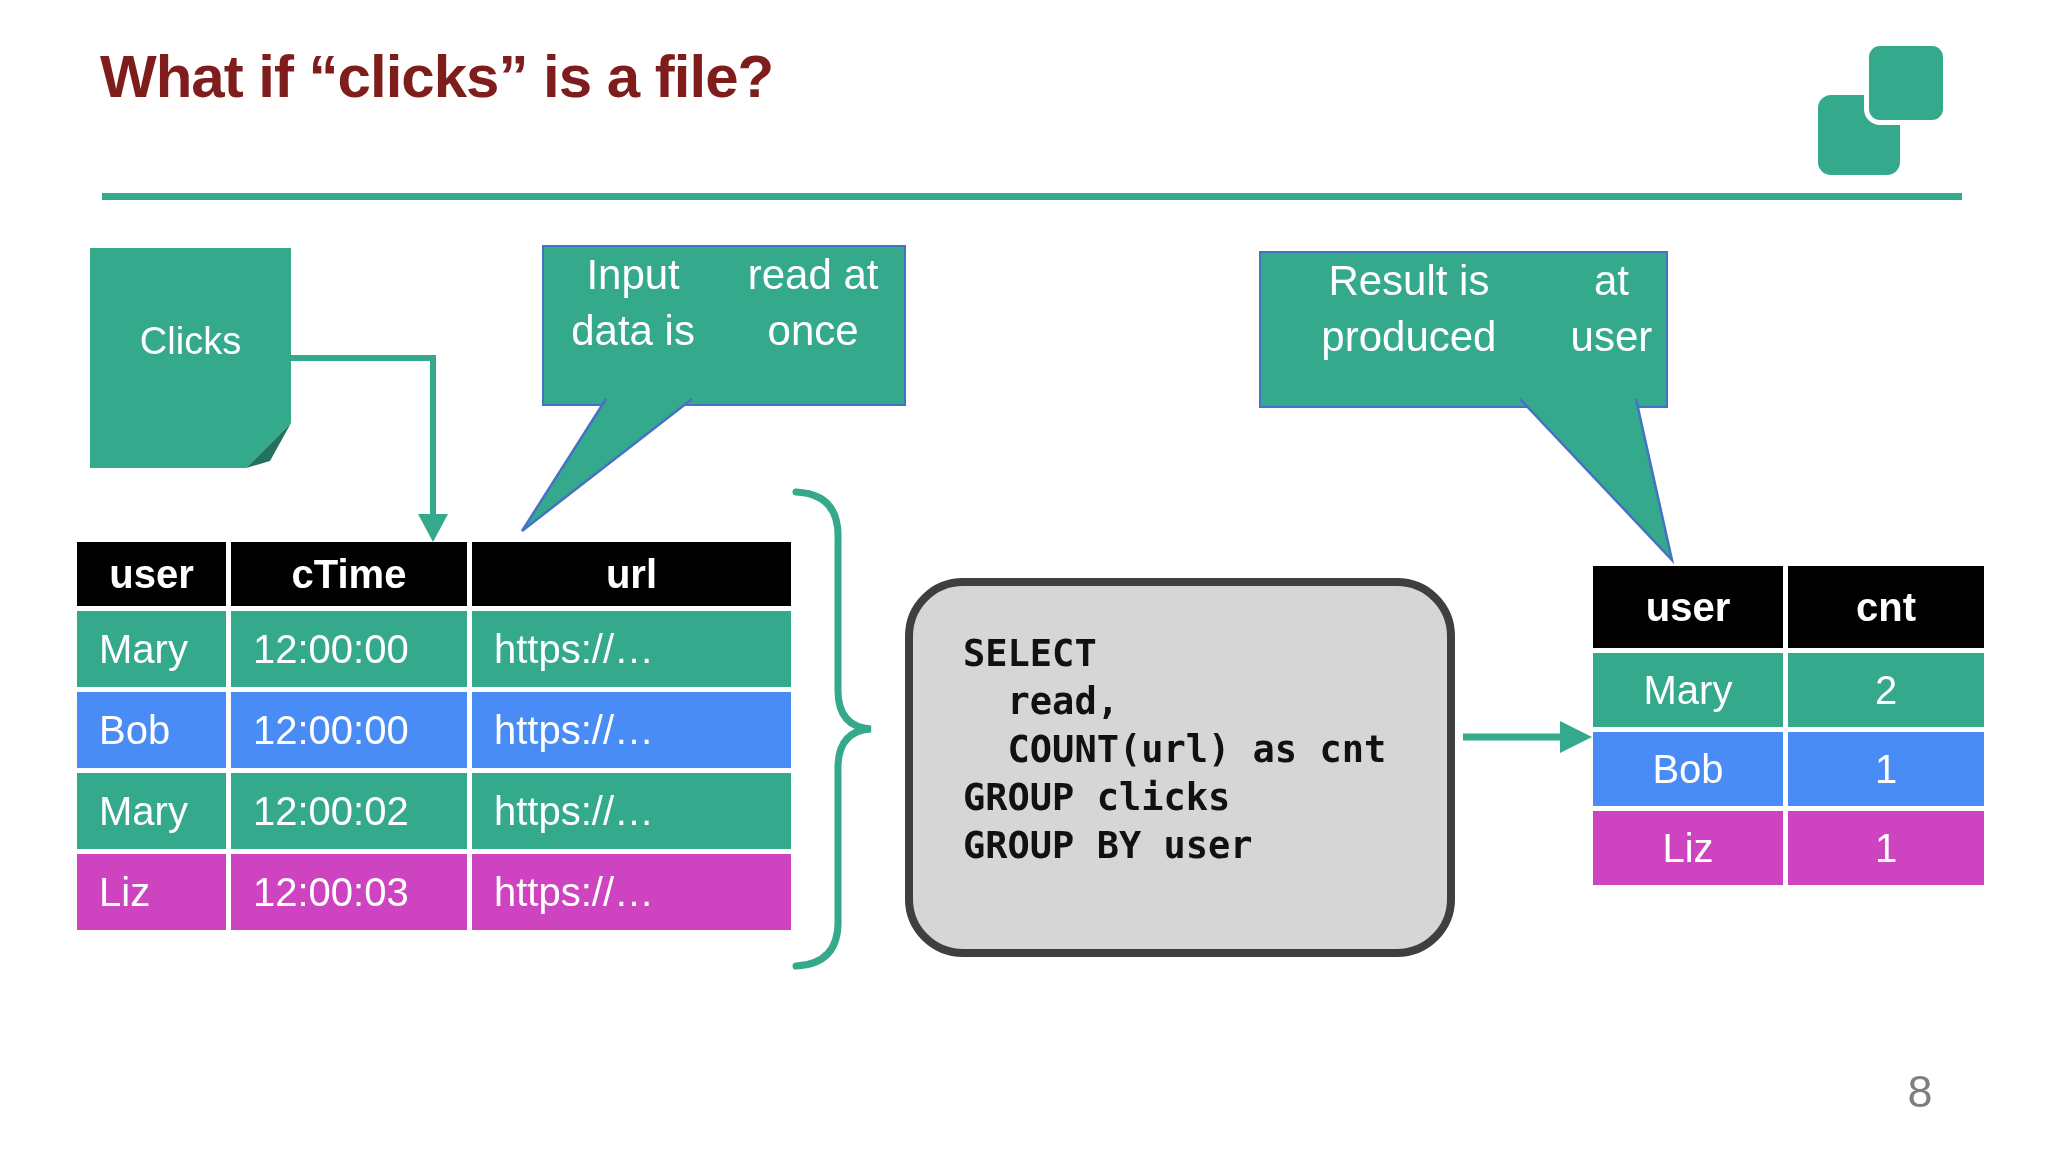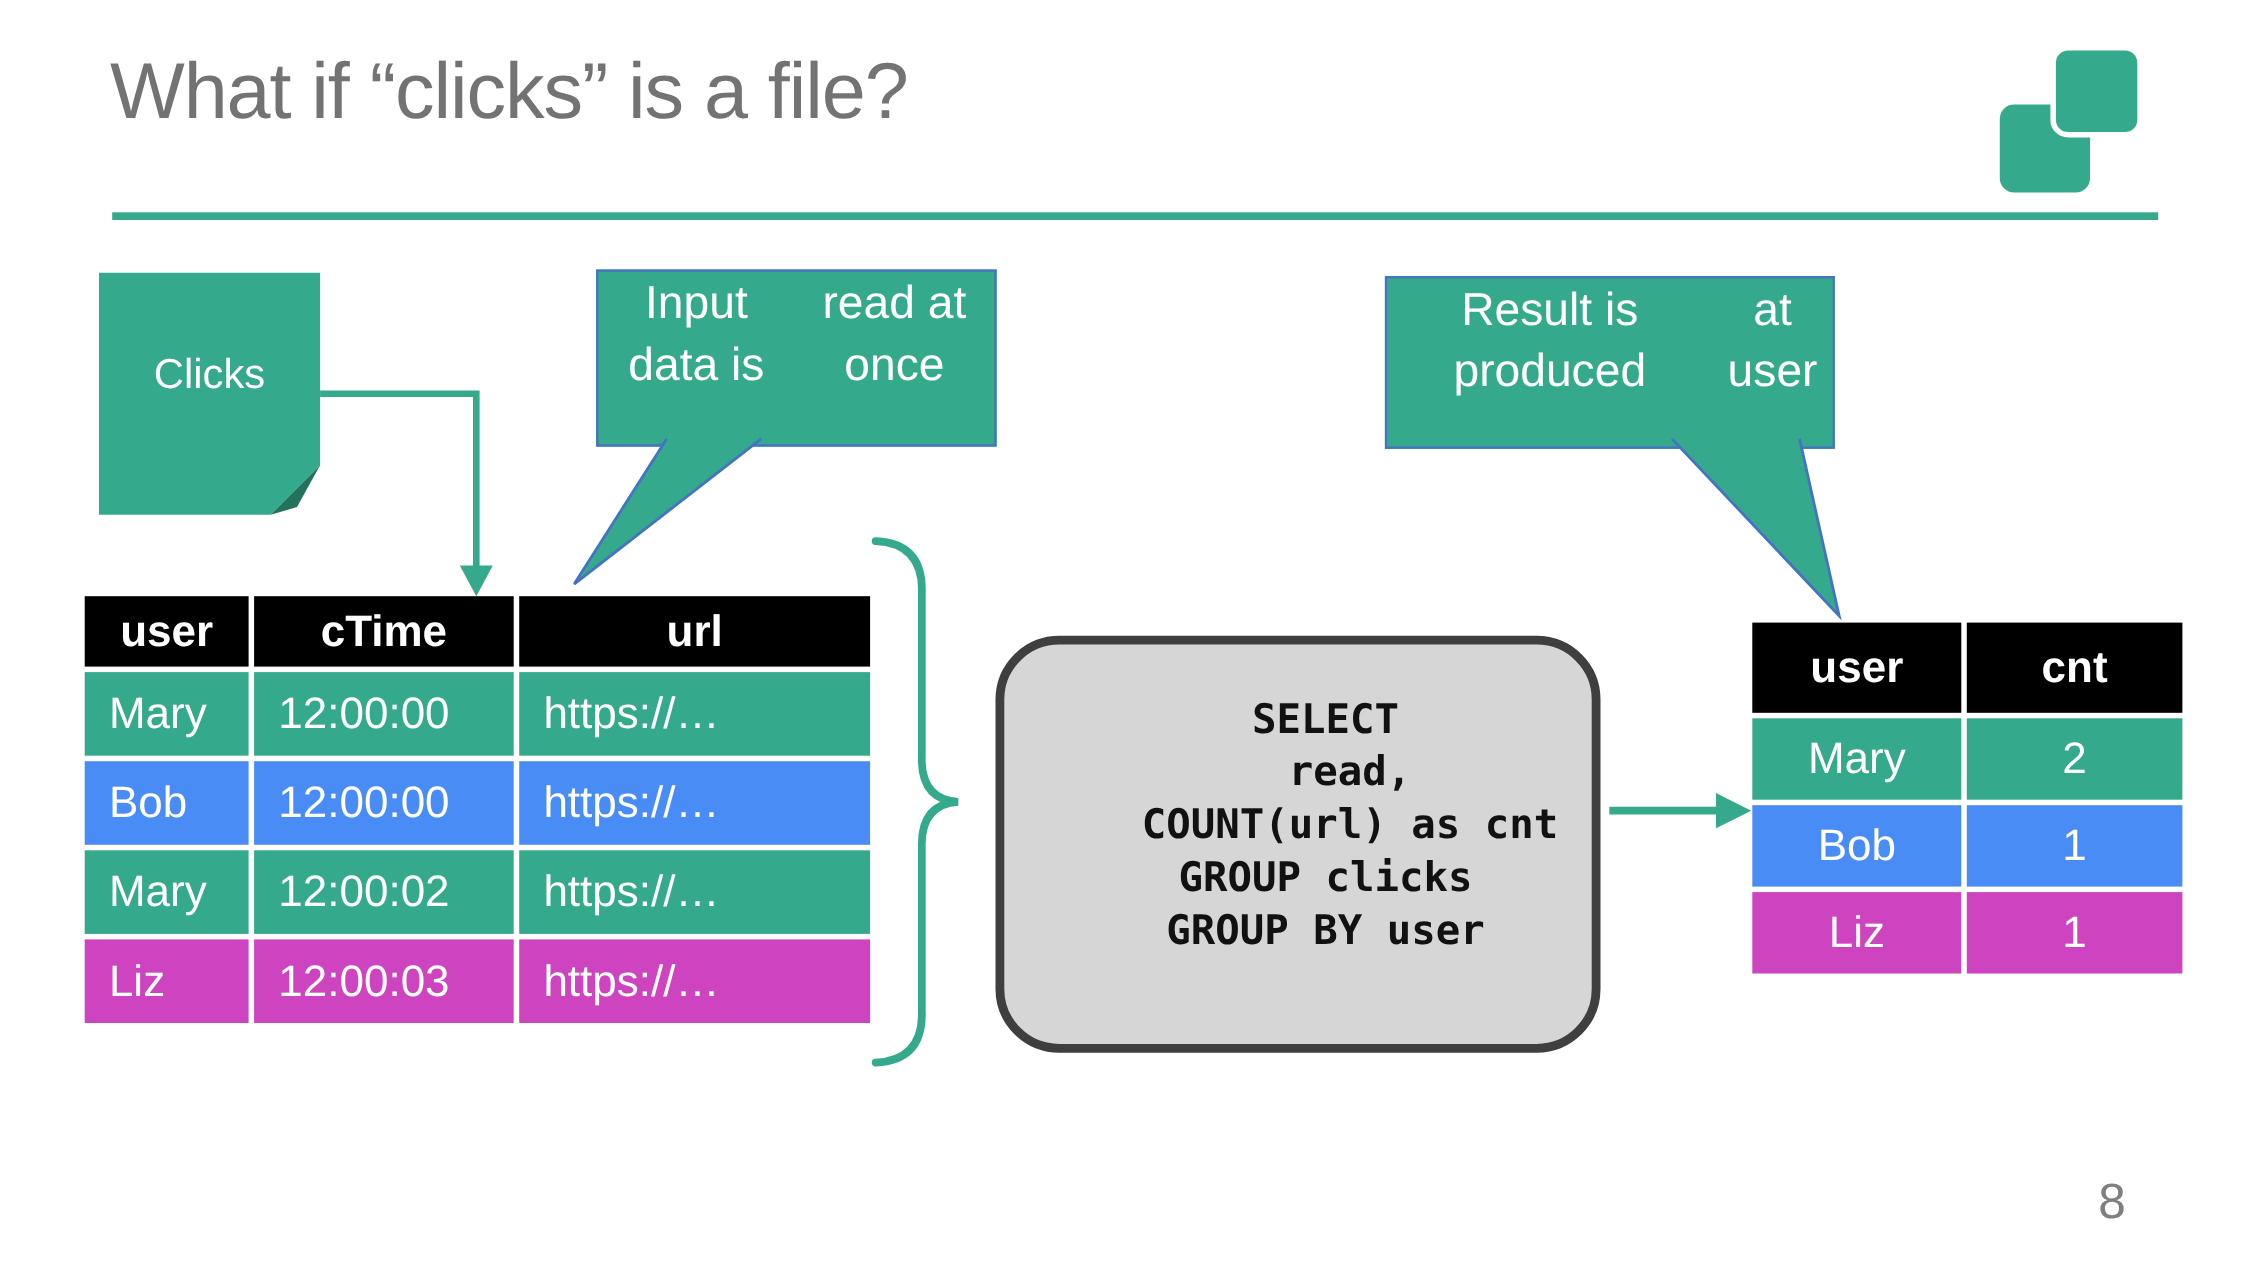--- a/index.html
+++ b/index.html
@@ -13,21 +13,21 @@
   .html-el{position:absolute;z-index:2;}
 
   
   .fill-teal{fill:var(--teal,#35A98C);}
   .fill-teal-dark{fill:var(--teal-dark,#23725E);}
   .stroke-teal{stroke:var(--teal,#35A98C);}
   .tail{fill:var(--teal,#35A98C);stroke:var(--bubble-border,#4472C4);stroke-width:2.5;}
 
   .title{
     left:100px;top:42px;width:1400px;margin:0;
-    font-size:72px;font-weight:400;color:#737373;letter-spacing:-1px;
+    font-size:60px;font-weight:700;color:#7f1d1d;letter-spacing:-1px;
     white-space:nowrap;
   }
   .title-underline{
     left:102px;top:193px;width:1860px;height:7px;
     background:var(--teal,#35A98C);
   }
 
   .logo-sq{position:absolute;background:var(--teal,#35A98C);border-radius:13px;}
   .logo-sq.lower{left:1818px;top:95px;width:82px;height:80px;}
   .logo-sq.upper{left:1864px;top:41px;width:84px;height:84px;border:5px solid #ffffff;box-sizing:border-box;border-radius:16px;}
@@ -72,21 +72,21 @@
 
   .sql-box{
     left:905px;top:578px;width:550px;height:379px;box-sizing:border-box;
     background:var(--box-fill,#D6D6D6);
     border:8px solid var(--box-border,#3F3F3F);
     border-radius:58px;
     padding:44px 0 0 50px;
   }
   .code-line{
     font-family:"DejaVu Sans Mono",monospace;font-weight:700;
-    font-size:37px;line-height:48px;color:#111111;white-space:pre;text-align:center;
+    font-size:37px;line-height:48px;color:#111111;white-space:pre;
   }
 
   .page-number{
     left:1890px;top:1066px;width:60px;text-align:center;
     font-size:45px;color:var(--page-number-color,#7F7F7F);
   }
 </style>
 </head>
 <body>
 

